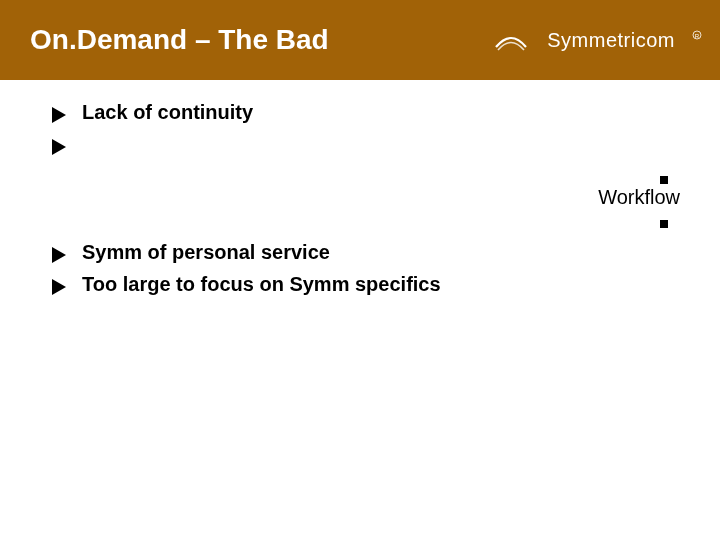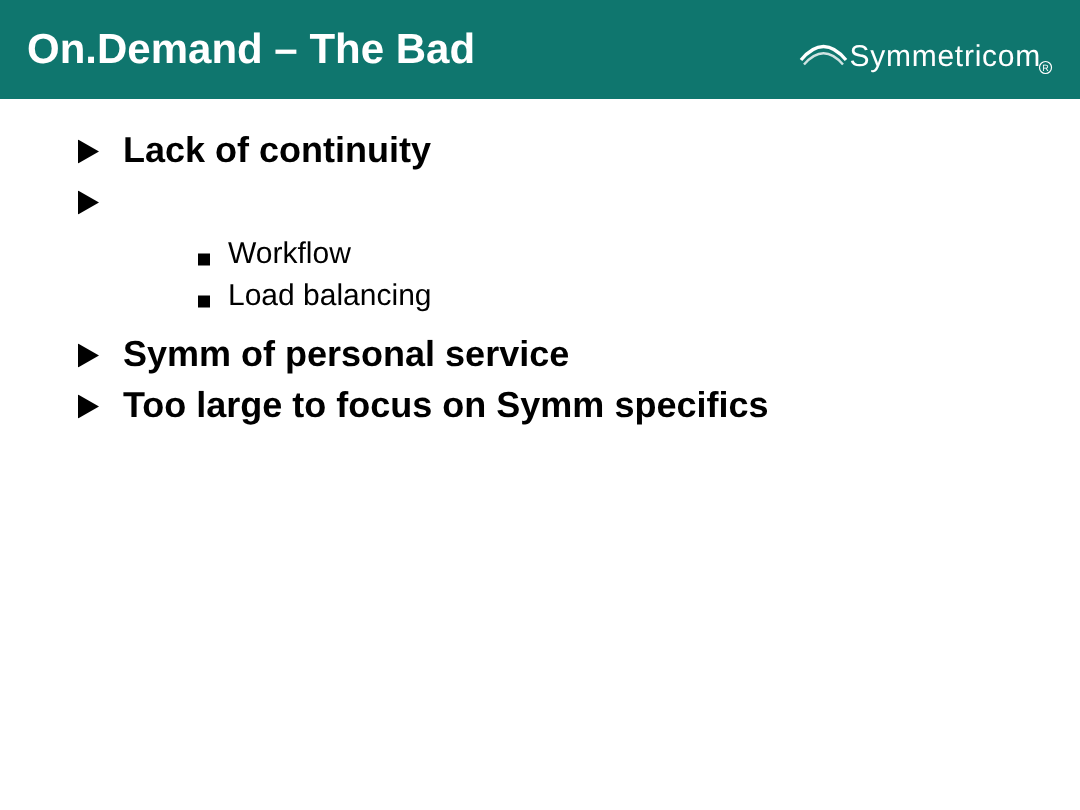--- a/index.html
+++ b/index.html
@@ -1,36 +1,36 @@
 <!DOCTYPE html>
 <html><head>
 <meta charset="utf-8">
 <style>
   * { margin: 0; padding: 0; box-sizing: border-box; }
   html, body { width: 720px; height: 540px; font-family: Arial, Helvetica, sans-serif; background: #fff; }
   .slide { width: 720px; height: 540px; background: #fff; position: relative; }
   .titlebar {
     width: 100%;
-    height: 66px;
-    background: #0f766e;
+    height: 80px;
+    background: #a16207;
     display: flex;
     align-items: center;
     justify-content: space-between;
-    padding: 0 18px 0 18px;
+    padding: 0 18px 0 30px;
   }
   .title {
     color: #fff;
     font-size: 28px;
     font-weight: bold;
     letter-spacing: 0px;
   }
   .logo {
     display: flex;
-    align-items: flex-end;
-    gap: 0;
+    align-items: center;
+    gap: 19px;
   }
   .logo-text {
     color: #fff;
     font-size: 20px;
     font-weight: normal;
     letter-spacing: 0.5px;
   }
   .content {
     padding: 20px 40px 0 50px;
   }
@@ -43,32 +43,33 @@
     flex: 0 0 auto;
     width: 18px;
     height: 26px;
     display: flex;
     align-items: center;
     justify-content: center;
     margin-right: 14px;
     margin-top: 2px;
   }
   .bullet-text {
-    font-size: 24px;
+    font-size: 20px;
     font-weight: bold;
     color: #000;
     line-height: 1.25;
   }
   .sub-list {
     margin: 8px 0 12px 82px;
   }
   .sub-row {
     display: flex;
-    align-items: center;
+    align-items: flex-end;
     margin-bottom: 2px;
+    flex-direction: column;
   }
   .square {
     width: 8px;
     height: 8px;
     background: #000;
     margin-right: 12px;
     margin-top: 8px;
     flex: 0 0 auto;
   }
   .sub-text {
@@ -116,21 +117,20 @@
       </span>
     </div>
 
     <div class="sub-list">
       <div class="sub-row">
         <span class="square"></span>
         <span class="sub-text">Workflow</span>
       </div>
       <div class="sub-row">
         <span class="square"></span>
-        <span class="sub-text">Load balancing</span>
       </div>
     </div>
 
 
     <div class="bullet-row">
       <span class="arrow">
         <svg width="14" height="16" viewBox="0 0 14 16">
             <polygon points="0,0 14,8 0,16" fill="#000"></polygon>
           </svg>
       </span>

